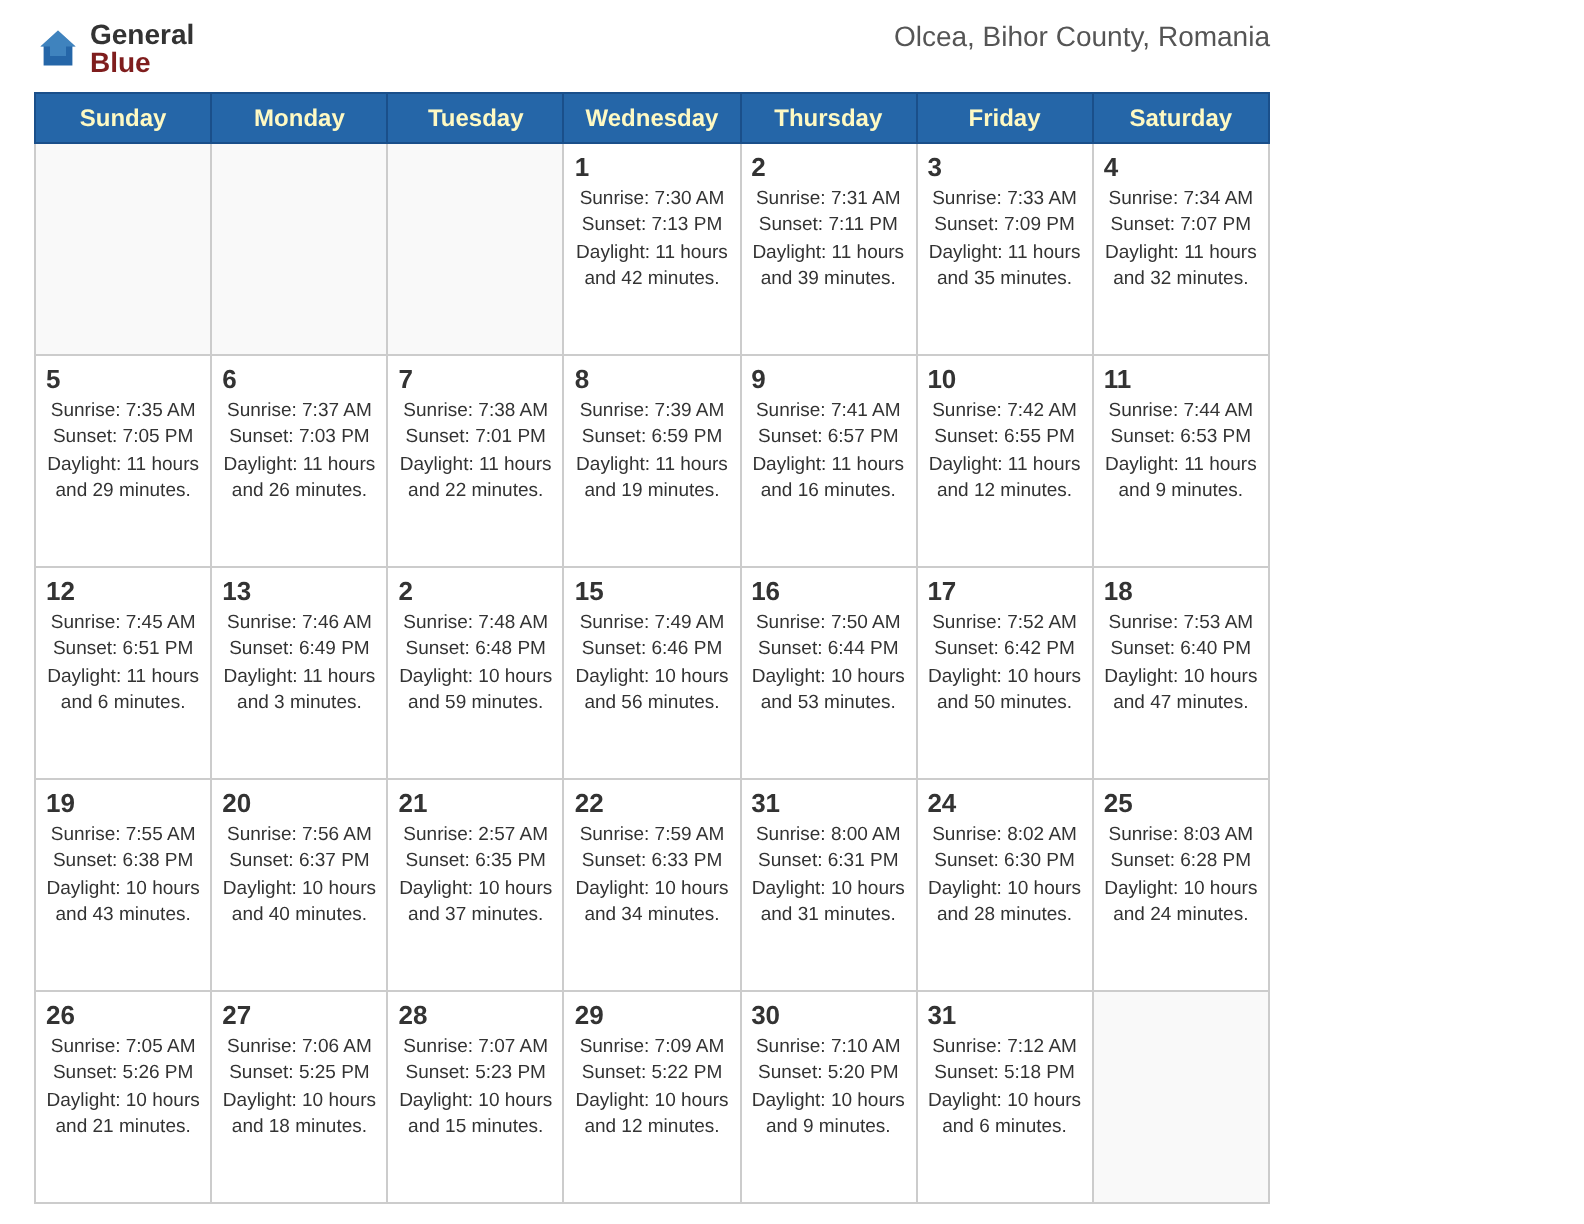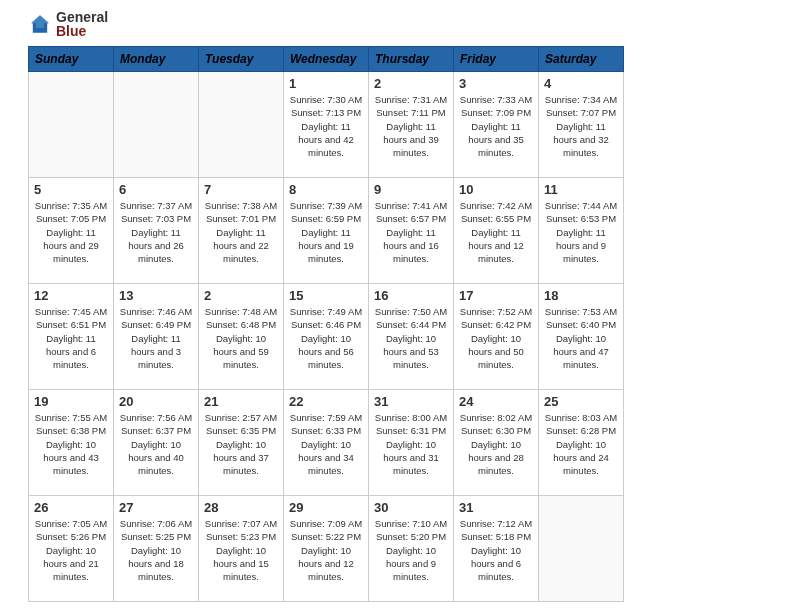--- a/index.html
+++ b/index.html
@@ -6,21 +6,21 @@
     body {
       width: 792px;
       height: 612px;
       font-family: Arial, sans-serif;
       background: #fff;
       overflow: hidden;
     }
     .page {
       width: 652px;
       height: 612px;
-      padding: 10px 28px;
+      padding: 10px 17px;
       display: flex;
       flex-direction: column;
     }
     .header {
       display: flex;
       justify-content: space-between;
       align-items: flex-start;
       margin-bottom: 8px;
     }
     .logo {
@@ -61,27 +61,26 @@
     }
     .calendar {
       flex: 1;
       border: 1px solid #ccc;
       border-collapse: collapse;
       width: 100%;
       table-layout: fixed;
     }
     .calendar th {
       background: #2566a8;
-      color: #000000;
-      text-align: left;
+      color: #fef9c3;
+      text-align: center;
       padding: 5px 6px;
       font-size: 12px;
       font-weight: bold;
       border: 1px solid #1a4f8a;
-      font-style: italic;
     }
     .calendar td {
       border: 1px solid #ccc;
       vertical-align: top;
       padding: 4px 5px;
       font-size: 10px;
       color: #333;
       width: calc(100% / 7);
       height: 88px;
     }
@@ -110,20 +109,21 @@
       <svg class="logo-icon" viewBox="0 0 30 30">
         <polygon points="15,4 26,14 24,14 24,26 6,26 6,14 4,14" fill="#2566a8"></polygon>
         <polygon points="15,4 26,14 20,14 20,20 10,20 10,14 4,14" fill="#5a9fd4" opacity="0.5"></polygon>
       </svg>
       <div class="logo-text">
         <span class="logo-general">General</span>
         <span class="logo-blue">Blue</span>
       </div>
     </div>
     <div class="title-section">
+      <div class="location">Olcea, Bihor County, Romania</div>
     </div>
   </div>
 
   <table class="calendar">
     <thead>
       <tr>
         <th>Sunday</th>
         <th>Monday</th>
         <th>Tuesday</th>
         <th>Wednesday</th>

